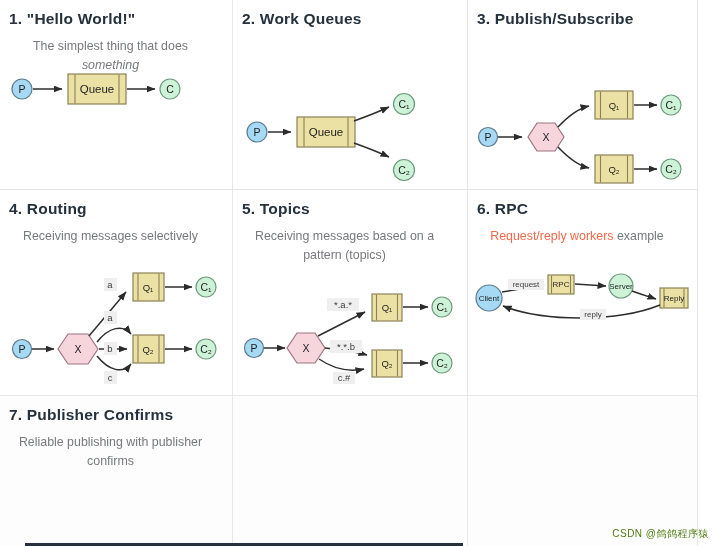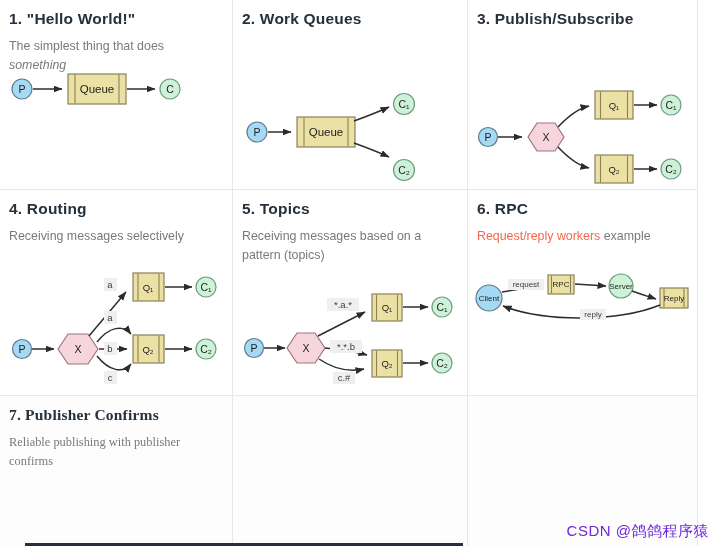--- a/index.html
+++ b/index.html
@@ -8,47 +8,47 @@
     background:#ffffff;font-family:"Liberation Sans",sans-serif;
   }
   .grid{
     position:absolute;left:0;top:0;width:698px;height:546px;
     display:grid;grid-template-columns:233px 235px 230px;grid-template-rows:190px 206px 150px;
   }
   .cell{
     position:relative;box-sizing:border-box;background:#fff;
     border-right:1px solid #e7e7e7;border-bottom:1px solid #e7e7e7;
   }
-  .cell.last-row{border-bottom:none;background:#fdfdfd;font-family:Liberation Serif, serif;}
+  .cell.last-row{border-bottom:none;background:#fdfdfd;}
   h2.cell-title{
     margin:0;padding:9px 8px 0 9px;font-size:15.5px;line-height:1.25;
     font-weight:bold;color:#25313c;letter-spacing:.2px;
   }
   p.cell-desc{
-    margin:0;padding:9px 20px 0 9px;font-size:12.4px;line-height:1.52;color:#77797d;
+    margin:0;padding:9px 20px 0 9px;font-size:12.4px;line-height:1.52;color:#77797d;text-align:center;
   }
   p.cell-desc em{font-style:italic;}
   a.orange-link{color:#f4684b;text-decoration:none;cursor:pointer;}
   svg.diagram{position:absolute;left:0;top:0;}
   
   .edge{stroke:#2e2e2e;stroke-width:1.5;fill:none;}
   .node-p{fill:#a6d9f3;stroke:#5d7c8d;stroke-width:1.2;}
   .node-c{fill:#cdf2d8;stroke:#6f9a7d;stroke-width:1.2;}
   .node-q{fill:#ebe1a4;stroke:#8b8256;stroke-width:1.2;}
   .q-inner{stroke:#8b8256;stroke-width:1.1;}
   .node-x{fill:#f7d5dd;stroke:#9c7580;stroke-width:1.2;}
   .nlab{font-family:"Liberation Sans",sans-serif;font-size:10.5px;fill:#1d1d1d;text-anchor:middle;}
   .nlab-big{font-size:11.5px;}
   .nlab-sm{font-size:9.5px;}
   .nlab-xs{font-size:8px;}
   .klab{font-family:"Liberation Sans",sans-serif;font-size:9.5px;fill:#3c3c3c;text-anchor:middle;}
   .klab-xs{font-size:8px;}
   .kbg{fill:#efefef;}
   .watermark{
-    position:absolute;right:4px;bottom:5px;font-size:15px;color:#6d28d9;
+    position:absolute;right:4px;bottom:5px;font-size:10px;color:#4d7c0f;
     letter-spacing:.5px;text-shadow:0 0 1px #ffffff;
   }
   .bottom-strip{
     position:absolute;left:25px;bottom:0;width:438px;height:3px;background:#27313d;
   }
 </style>
 </head>
 <body>
 
 <div class="grid">

